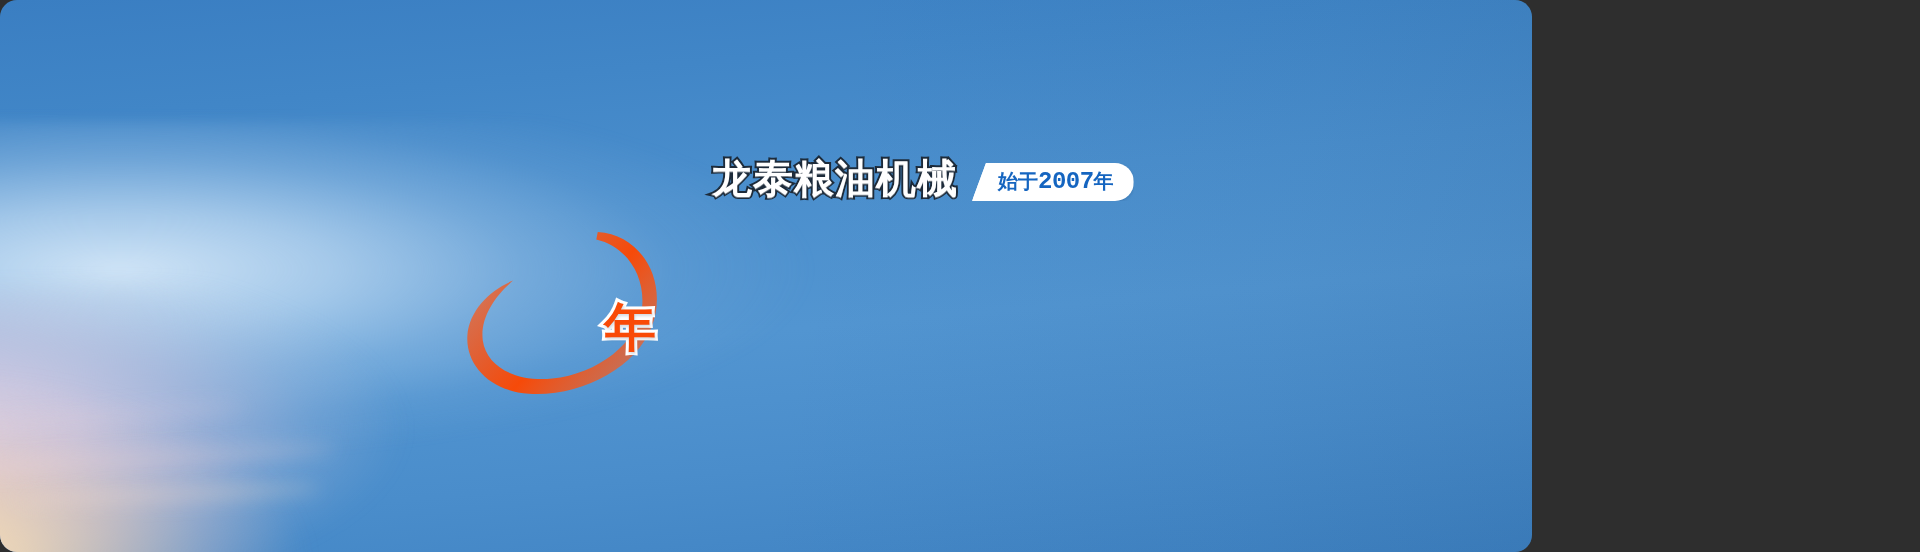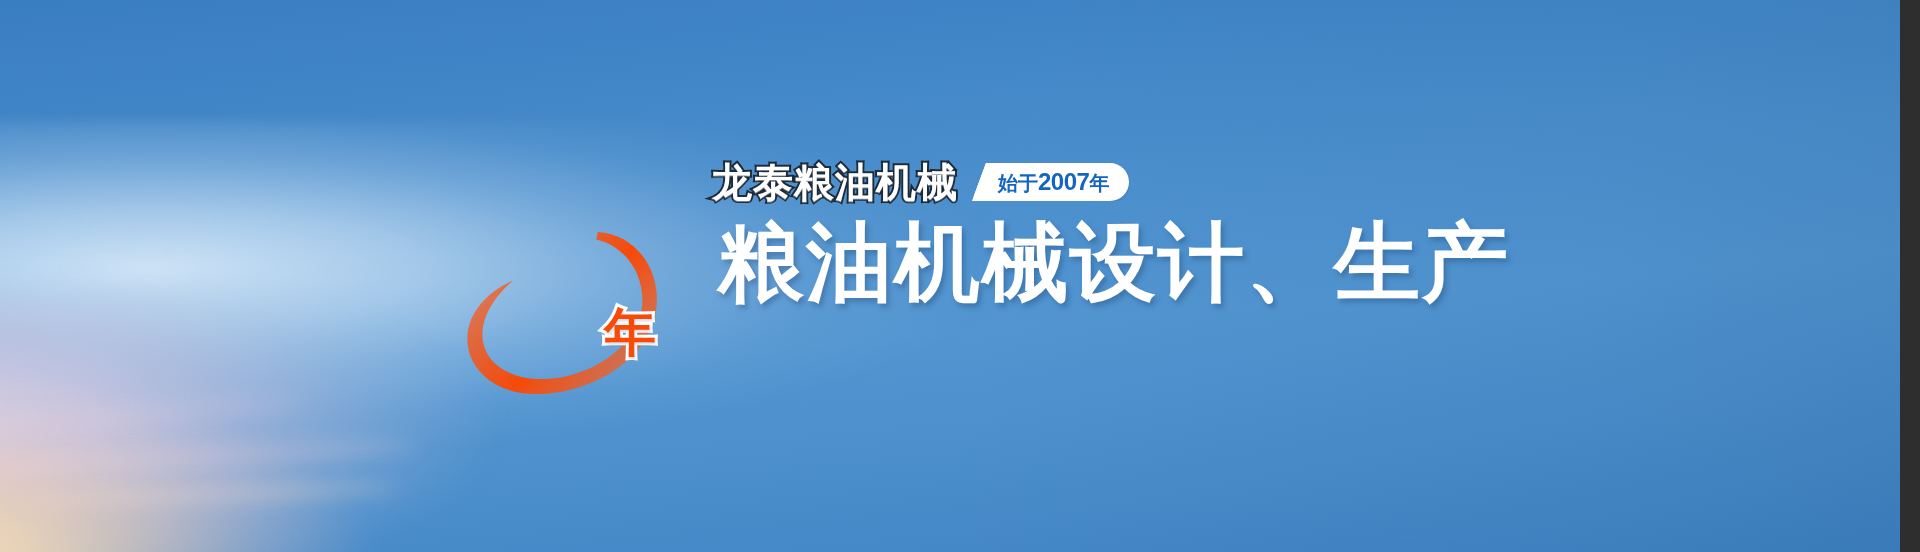--- a/index.html
+++ b/index.html
@@ -3,24 +3,25 @@
 <meta charset="utf-8">
 <style>
   html, body {
     margin: 0;
     padding: 0;
     background: #2e2e2e;
   }
 
   .banner {
     position: relative;
-    width: 1900px;
+    width: 1532px;
     height: 552px;
     overflow: hidden;
-    font-family: Liberation Sans, sans-serif;
+    font-family: Liberation Mono, monospace;
+    border-radius: 17px;
   }
 
   
   .sky-base {
     position: absolute;
     inset: 0;
     background: linear-gradient(175deg,
         #3a7ec2 0%,
         #4186c7 18%,
         #4b8fcd 38%,
@@ -267,17 +268,16 @@
                  C 26 131, 52 152, 88 156
                  C 133 161, 180 139, 191 104
                  C 200 74, 188 42, 160 29 Z" fill="url(#swGrad)" transform="rotate(-12 116 100)"></path>
       </svg>
 
 
       <div class="years-unit">年</div>
     </div>
 
     <div class="headline">
-      <div class="headline-line">粮油机械设计、生产</div>
     </div>
 
   </div>
 </div>
 
 </body></html>

